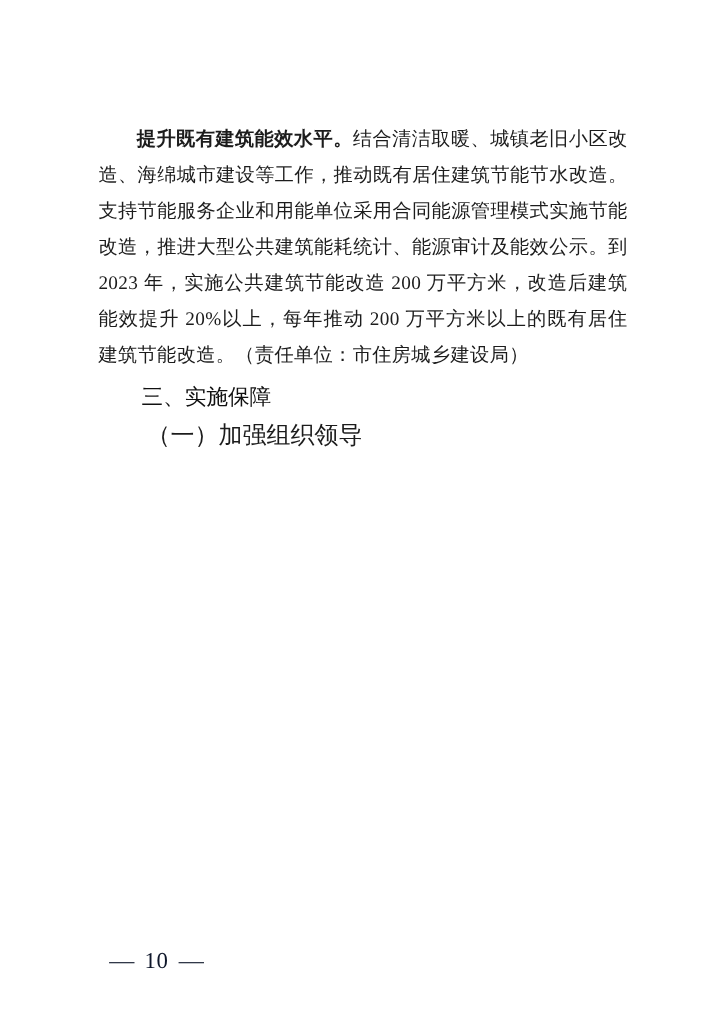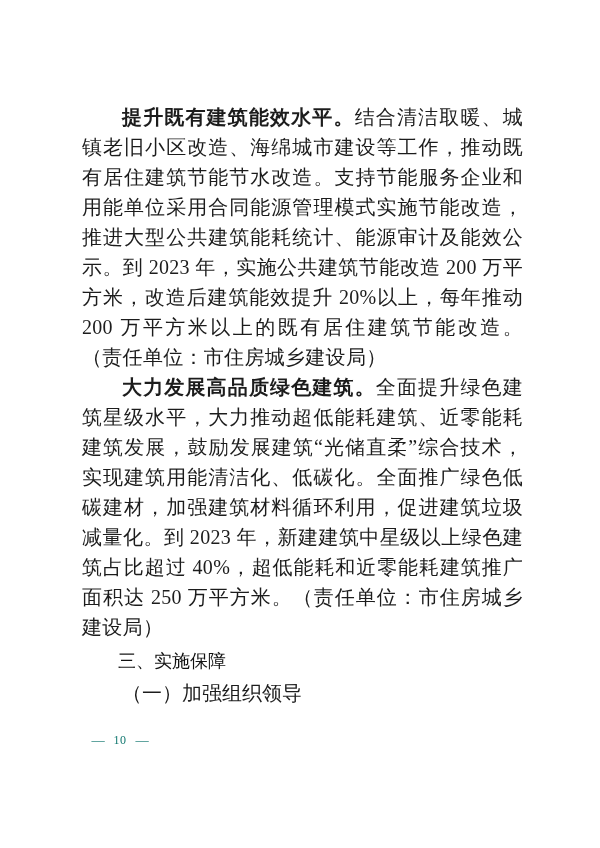--- a/index.html
+++ b/index.html
@@ -17,21 +17,21 @@
     color: #1c1c1c;
   }
   .content {
     position: absolute;
     left: 82px;
     top: 102px;
     width: 441px;
   }
   p.body-para {
     margin: 0;
-    font-size: 20px;
+    font-size: 16px;
     line-height: 30px;
     text-align: justify;
     text-indent: 2em;
     letter-spacing: 0.3px;
     color: #1c1c1c;
   }
   p.body-para .lead {
     font-weight: bold;
   }
   h2.section-heading {
@@ -47,44 +47,43 @@
     margin: 2px 0 2px 0;
     font-size: 20px;
     font-weight: normal;
     line-height: 30px;
     text-indent: 2em;
     color: #1c1c1c;
   }
   .footer {
     position: absolute;
     left: 92px;
-    top: 730px;
-    font-size: 12px;
+    top: 792px;
+    font-size: 19px;
     line-height: 20px;
-    color: #0f766e;
+    color: #0f172a;
     letter-spacing: 0.5px;
   }
   .footer .dash {
     display: inline-block;
     transform: scaleX(1.1);
   }
   .footer .page-num {
     display: inline-block;
     margin: 0 9px;
   }
 </style>
 </head>
 <body>
 
 <div class="page">
   <div class="content">
 
     <p class="body-para"><strong class="lead">提升既有建筑能效水平。</strong><span>结合清洁取暖、城镇老旧小区改造、海绵城市建设等工作，推动既有居住建筑节能节水改造。支持节能服务企业和用能单位采用合同能源管理模式实施节能改造，推进大型公共建筑能耗统计、能源审计及能效公示。到 2023 年，实施公共建筑节能改造 200 万平方米，改造后建筑能效提升 20%以上，每年推动 200 万平方米以上的既有居住建筑节能改造。（责任单位：市住房城乡建设局）</span></p>
 
-    <p class="body-para"><strong class="lead">大力发展高品质绿色建筑。</strong><span>全面提升绿色建筑星级水平，大力推动超低能耗建筑、近零能耗建筑发展，鼓励发展建筑“光储直柔”综合技术，实现建筑用能清洁化、低碳化。全面推广绿色低碳建材，加强建筑材料循环利用，促进建筑垃圾减量化。到 2023 年，新建建筑中星级以上绿色建筑占比超过 40%，超低能耗和近零能耗建筑推广面积达 250 万平方米。（责任单位：市住房城乡建设局）</span></p>
 
     <h2 class="section-heading">三、实施保障</h2>
 
     <h3 class="sub-heading">（一）加强组织领导</h3>
 
 
   </div>
 
   <div class="footer">
     <span class="dash">—</span><span class="page-num">10</span><span class="dash">—</span>

